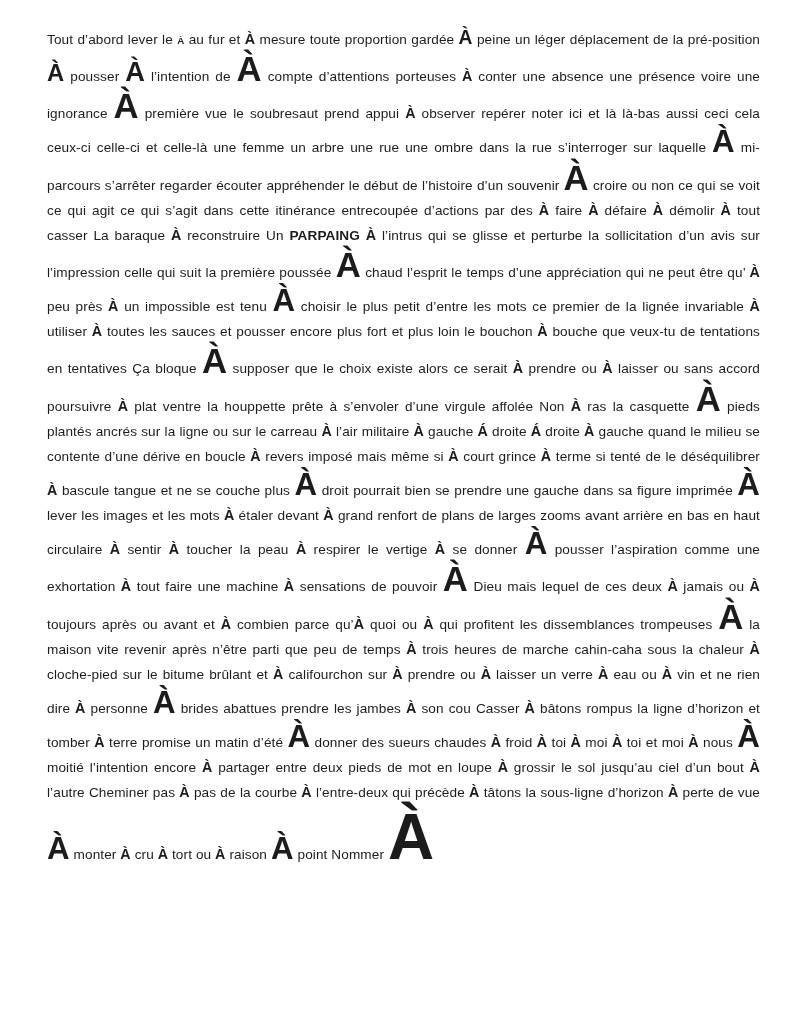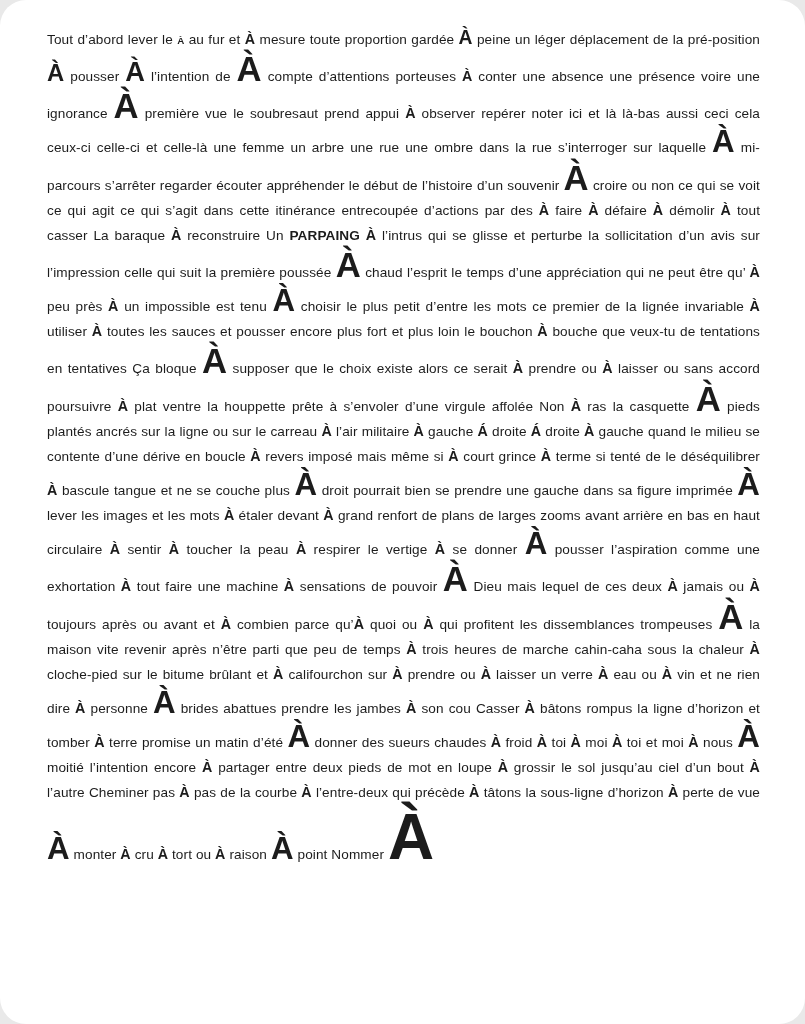--- a/index.html
+++ b/index.html
@@ -36,15 +36,15 @@
   .s-l2  { font-size: 1.75em; }
   .s-l3  { font-size: 2.00em; }
   .s-l4  { font-size: 2.30em; }
   .s-l5  { font-size: 2.55em; }
   .s-xxl { font-size: 4.70em; }
   .bold  { font-weight: 700; }
 </style>
 </head>
 <body>
 
-<div class="page" style="background: rgb(255, 255, 255); color: rgb(28, 28, 28); border-radius: 26px;">
+<div class="page" style="background: rgb(255, 255, 255); color: rgb(28, 28, 28);">
   <p class="poem"><span class="seg">Tout d’abord lever le </span><span class="seg a s-xs">À</span><span class="seg"> au fur et </span><span class="seg a s-n">À</span><span class="seg"> mesure toute proportion gardée </span><span class="seg a s-l1">À</span><span class="seg"> peine un léger déplacement de la pré-position </span><span class="seg a s-l2">À</span><span class="seg"> pousser </span><span class="seg a s-l3">À</span><span class="seg"> l’intention de </span><span class="seg a s-l5">À</span><span class="seg"> compte d’attentions porteuses </span><span class="seg a s-n">À</span><span class="seg"> conter une absence une présence voire une ignorance </span><span class="seg a s-l5">À</span><span class="seg"> première vue le soubresaut prend appui </span><span class="seg a s-n">À</span><span class="seg"> observer  repérer noter ici et là là-bas aussi ceci cela ceux-ci celle-ci et celle-là une femme un arbre une rue une ombre dans la rue s’interroger sur laquelle </span><span class="seg a s-l4">À</span><span class="seg"> mi-parcours s’arrêter regarder écouter appréhender le début de l’histoire d’un souvenir </span><span class="seg a s-l5">À</span><span class="seg"> croire ou non ce qui se voit ce qui agit ce qui s’agit dans cette itinérance entrecoupée d’actions par des </span><span class="seg a s-n">À</span><span class="seg"> faire </span><span class="seg a s-n">À</span><span class="seg"> défaire </span><span class="seg a s-n">À</span><span class="seg"> démolir </span><span class="seg a s-n">À</span><span class="seg"> tout casser La baraque </span><span class="seg a s-n">À</span><span class="seg"> reconstruire Un </span><span class="seg bold">PARPAING</span><span class="seg"> </span><span class="seg a s-n">À</span><span class="seg"> l’intrus qui se glisse et perturbe la sollicitation d’un avis sur l’impression celle qui suit la première poussée </span><span class="seg a s-l5">À</span><span class="seg"> chaud  l’esprit le temps d’une appréciation qui ne peut être qu’ </span><span class="seg a s-n">À</span><span class="seg"> peu près </span><span class="seg a s-n">À</span><span class="seg"> un impossible est tenu </span><span class="seg a s-l4">À</span><span class="seg"> choisir le plus petit d’entre les mots ce premier de la lignée invariable </span><span class="seg a s-n">À</span><span class="seg"> utiliser </span><span class="seg a s-n">À</span><span class="seg"> toutes les sauces et pousser encore plus fort et plus loin le bouchon </span><span class="seg a s-n">À</span><span class="seg"> bouche que veux-tu de tentations en tentatives Ça bloque </span><span class="seg a s-l5">À</span><span class="seg"> supposer que le choix existe alors ce serait </span><span class="seg a s-n">À</span><span class="seg"> prendre ou </span><span class="seg a s-n">À</span><span class="seg"> laisser ou sans accord poursuivre </span><span class="seg a s-n">À</span><span class="seg"> plat ventre la houppette prête à s’envoler d’une virgule affolée Non </span><span class="seg a s-n">À</span><span class="seg"> ras la  casquette </span><span class="seg a s-l5">À</span><span class="seg"> pieds plantés ancrés sur la ligne ou sur le carreau </span><span class="seg a s-n">À</span><span class="seg"> l’air militaire </span><span class="seg a s-n">À</span><span class="seg"> gauche </span><span class="seg a s-n">Á</span><span class="seg"> droite  </span><span class="seg a s-n">Á</span><span class="seg"> droite </span><span class="seg a s-n">À</span><span class="seg"> gauche quand le milieu se contente d’une dérive en boucle </span><span class="seg a s-n">À</span><span class="seg"> revers imposé mais même si </span><span class="seg a s-n">À</span><span class="seg"> court grince </span><span class="seg a s-n">À</span><span class="seg"> terme  si tenté de le déséquilibrer </span><span class="seg a s-n">À</span><span class="seg"> bascule tangue et ne se couche plus </span><span class="seg a s-l4">À</span><span class="seg"> droit pourrait bien se prendre une gauche dans sa figure imprimée </span><span class="seg a s-l4">À</span><span class="seg"> lever les images et les mots </span><span class="seg a s-n">À</span><span class="seg"> étaler devant </span><span class="seg a s-n">À</span><span class="seg"> grand renfort de plans de larges zooms avant arrière en bas en haut circulaire </span><span class="seg a s-n">À</span><span class="seg"> sentir </span><span class="seg a s-n">À</span><span class="seg"> toucher la peau </span><span class="seg a s-n">À</span><span class="seg"> respirer le vertige </span><span class="seg a s-n">À</span><span class="seg"> se donner </span><span class="seg a s-l4">À</span><span class="seg"> pousser l’aspiration comme une exhortation </span><span class="seg a s-n">À</span><span class="seg"> tout faire une machine </span><span class="seg a s-n">À</span><span class="seg"> sensations de pouvoir </span><span class="seg a s-l5">À</span><span class="seg"> Dieu mais lequel de ces deux </span><span class="seg a s-n">À</span><span class="seg"> jamais ou </span><span class="seg a s-n">À</span><span class="seg"> toujours après ou avant et </span><span class="seg a s-n">À</span><span class="seg"> combien parce qu’</span><span class="seg a s-n">À</span><span class="seg"> quoi ou </span><span class="seg a s-n">À</span><span class="seg"> qui profitent les dissemblances trompeuses </span><span class="seg a s-l5">À</span><span class="seg"> la maison vite revenir après n’être parti que peu de temps </span><span class="seg a s-n">À</span><span class="seg"> trois heures de marche cahin-caha sous la chaleur </span><span class="seg a s-n">À</span><span class="seg"> cloche-pied sur le bitume brûlant et </span><span class="seg a s-n">À</span><span class="seg"> califourchon sur </span><span class="seg a s-n">À</span><span class="seg"> prendre ou </span><span class="seg a s-n">À</span><span class="seg"> laisser un verre </span><span class="seg a s-n">À</span><span class="seg"> eau ou </span><span class="seg a s-n">À</span><span class="seg"> vin et ne rien dire </span><span class="seg a s-n">À</span><span class="seg"> personne </span><span class="seg a s-l4">À</span><span class="seg"> brides abattues prendre les jambes </span><span class="seg a s-n">À</span><span class="seg"> son cou Casser </span><span class="seg a s-n">À</span><span class="seg"> bâtons rompus la ligne d’horizon et tomber </span><span class="seg a s-n">À</span><span class="seg"> terre promise un matin d’été </span><span class="seg a s-l4">À</span><span class="seg"> donner des sueurs chaudes </span><span class="seg a s-n">À</span><span class="seg"> froid </span><span class="seg a s-n">À</span><span class="seg"> toi </span><span class="seg a s-n">À</span><span class="seg"> moi </span><span class="seg a s-n">À</span><span class="seg"> toi et moi </span><span class="seg a s-n">À</span><span class="seg"> nous </span><span class="seg a s-l4">À</span><span class="seg"> moitié l’intention encore </span><span class="seg a s-n">À</span><span class="seg"> partager entre deux pieds de mot en loupe </span><span class="seg a s-n">À</span><span class="seg"> grossir le sol jusqu’au ciel d’un bout </span><span class="seg a s-n">À</span><span class="seg"> l’autre Cheminer pas </span><span class="seg a s-n">À</span><span class="seg"> pas de la courbe </span><span class="seg a s-n">À</span><span class="seg"> l’entre-deux qui précède </span><span class="seg a s-n">À</span><span class="seg"> tâtons la sous-ligne d’horizon </span><span class="seg a s-n">À</span><span class="seg"> perte de vue </span><span class="seg a s-l4">À</span><span class="seg"> monter </span><span class="seg a s-n">À</span><span class="seg"> cru </span><span class="seg a s-n">À</span><span class="seg"> tort ou </span><span class="seg a s-n">À</span><span class="seg"> raison </span><span class="seg a s-l4">À</span><span class="seg"> point Nommer </span><span class="seg a s-xxl">À</span></p>
 </div>
 
 </body></html>

